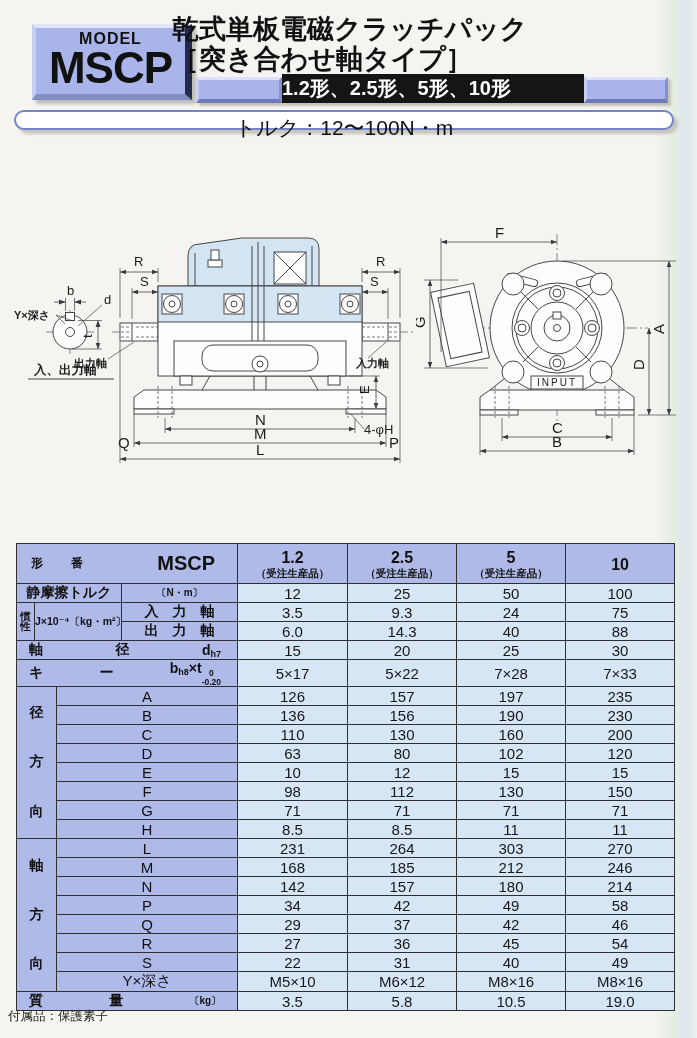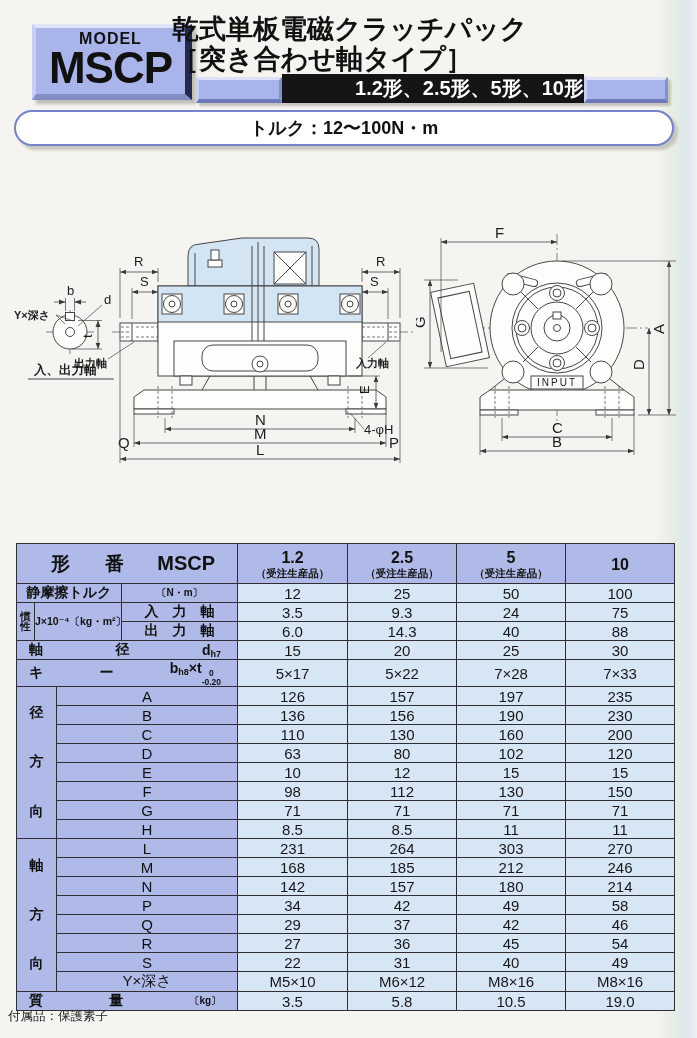--- a/index.html
+++ b/index.html
@@ -14,25 +14,25 @@
         box-shadow:4px 4px 3px #bdbcb5;text-align:center;}
   #model-box .mlabel{font-size:16px;font-weight:bold;letter-spacing:1px;margin-top:2px;}
   #model-box .mcode{font-size:44px;font-weight:bold;letter-spacing:-1px;line-height:44px;margin-top:-2px;}
   #title-block{position:absolute;left:172px;top:14px;font-size:27px;font-weight:bold;line-height:30px;letter-spacing:0px;}
   .hbar{position:absolute;top:77px;height:26px;box-sizing:border-box;
         background:#a9b4ea;border-top:3px solid #dde2f8;border-bottom:4px solid #6d79b9;
         border-left:3px solid #c6cff2;border-right:3px solid #8690c9;box-shadow:3px 3px 2px #c3c2bb;}
   #bar-left{left:196px;width:86px;}
   #bar-right{left:584px;width:84px;}
   #variant-bar{position:absolute;left:282px;top:74px;width:302px;height:29px;background:#151515;
-        color:#fff;font-size:20px;font-weight:bold;text-align:right;line-height:29px;
+        color:#fff;font-size:20px;font-weight:bold;text-align:left;line-height:29px;
         box-shadow:3px 3px 2px #c3c2bb;letter-spacing:0px;}
-  #torque-pill{position:absolute;left:14px;top:110px;width:660px;height:36px;box-sizing:border-box;
+  #torque-pill{position:absolute;left:14px;top:110px;width:660px;height:20px;box-sizing:border-box;
         background:#fff;border:2px solid #7583c8;border-radius:18px;box-shadow:4px 4px 3px #c6c5be;
-        text-align:center;font-size:18px;font-weight:bold;line-height:32px;}
+        text-align:center;font-size:21px;font-weight:normal;line-height:32px;}
   
   #drawing-area{position:absolute;left:0;top:226px;width:697px;height:252px;}
   .dln{stroke:#46464a;stroke-width:1;fill:none;}
   .dfill{fill:#fdfdfc;stroke:#46464a;stroke-width:1;}
   .dblue{fill:#d3e5f2;stroke:#46464a;stroke-width:1;}
   .dash{stroke:#55555a;stroke-width:.8;fill:none;stroke-dasharray:3 2;}
   .cline{stroke:#55555a;stroke-width:.7;fill:none;stroke-dasharray:11 3 2 3;}
   .dim{stroke:#46464a;stroke-width:.8;fill:none;}
   .ext{stroke:#46464a;stroke-width:.7;fill:none;}
   .dtxt{font-family:"Liberation Sans","DejaVu Sans",sans-serif;font-size:13px;fill:#1c1c1c;}
@@ -40,21 +40,21 @@
   .jtxt{font-family:"Liberation Sans","DejaVu Sans",sans-serif;font-size:11px;font-weight:bold;fill:#1c1c1c;}
   
   #spec-table{position:absolute;left:16px;top:543px;border-collapse:collapse;table-layout:fixed;width:658px;}
   #spec-table td{border:1px solid #2f2f33;padding:0;overflow:hidden;}
   #spec-table tr{height:19px;}
   #spec-table tr.hrow{height:40px;}
   .lab{background:#afbae9;font-weight:bold;font-size:14px;text-align:center;}
   .dat{background:#d7e6f5;font-size:15px;text-align:center;font-weight:400;color:#17171a;}
   .thead-left{vertical-align:middle;}
   .thead-left .inner{display:flex;justify-content:space-between;align-items:center;padding:0 22px 0 14px;}
-  .thead-left .kban{font-size:19px;letter-spacing:8px;margin-left:20px;}
+  .thead-left .kban{font-size:12px;letter-spacing:8px;}
   .thead-left .mscp{font-size:20px;letter-spacing:0px;}
   .chead .csize{font-size:16px;font-weight:bold;line-height:18px;padding-top:2px;}
   .chead .cnote{font-size:10.5px;font-weight:bold;line-height:13px;}
   .chead.solo .csize{line-height:36px;}
   .splitA{font-size:14px;}
   .unit{font-size:10px;}
   .vcell div{font-size:10.5px;line-height:9.5px;font-weight:bold;}
   .formula{font-size:10.5px;white-space:nowrap;font-weight:bold;}
   .jrow .inner{display:flex;justify-content:space-between;align-items:center;padding:0 16px 0 12px;font-size:14px;}
   .gstack{display:flex;flex-direction:column;justify-content:space-around;height:148px;font-size:14px;}

